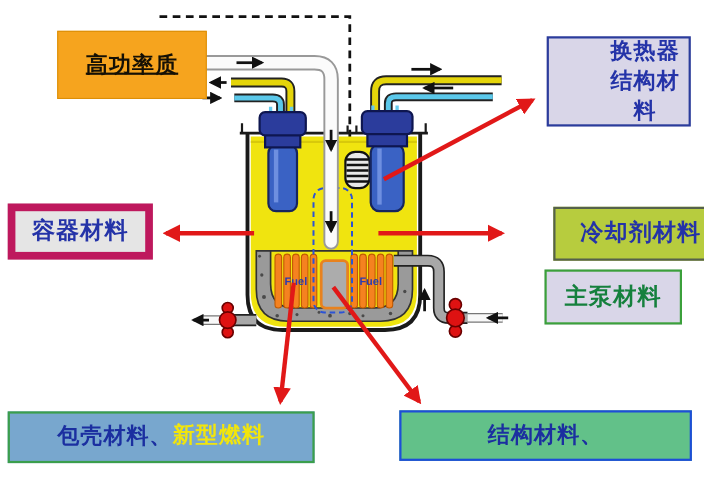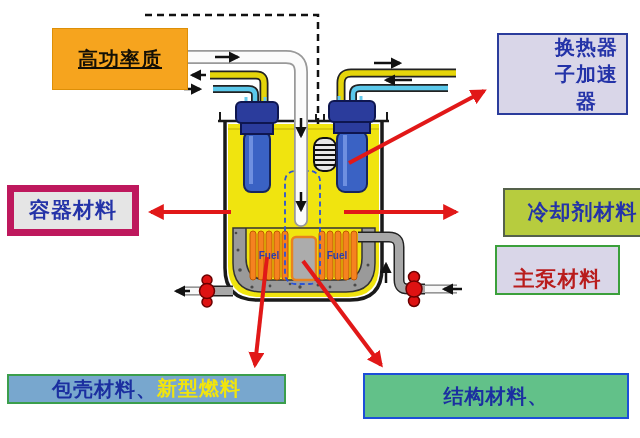--- a/index.html
+++ b/index.html
@@ -24,24 +24,24 @@
   .box-vessel{
     left:7px;top:185px;width:132px;height:51px;
     background:#e5e5e5;border:7px solid #be185d;color:#2433A8;font-size:21px;
   }
   .box-coolant{
     left:467px;top:188px;width:159px;height:49px;
     background:#B7CC3E;border:2px solid #55614B;color:#2433A8;font-size:21px;margin-left:36px;
   }
   .box-pump{
     left:495px;top:245px;width:125px;height:50px;
-    background:#D9D6E8;border:2px solid #3BA03B;color:#b91c1c;font-size:21px;justify-content:flex-end;
+    background:#D9D6E8;border:2px solid #3BA03B;color:#15803d;font-size:21px;
   }
   .box-cladding{
-    left:7px;top:374px;width:279px;height:30px;flex-direction:row;
+    left:7px;top:374px;width:279px;height:47px;flex-direction:row;
     background:#78A7CE;border:2px solid #3B9E4C;font-size:20px;
   }
   .box-structure{
     left:363px;top:373px;width:266px;height:46px;flex-direction:row;
     background:#62C189;border:2px solid #1d4ed8;font-size:20px;
   }
   .t-blue{color:#1B2FA0;}
   .t-yellow{color:#F2E50C;font-family:Liberation Mono, monospace;}
   .fuel-text{
     font-size:10px;font-weight:bold;fill:#2B3CB0;
@@ -199,21 +199,21 @@
       <path d="M303,261 L381,365" marker-end="url(#mRed)"></path>
     </g>
   </svg>
 
   <div class="label-box box-accelerator">
     <span>高功率质</span>
   </div>
 
   <div class="label-box box-heatex">
     <span>换热器</span>
-    <span>子加速器</span>
+    <span>结构材料</span>
   </div>
 
   <div class="label-box box-vessel">
     <span>容器材料</span>
   </div>
 
   <div class="label-box box-coolant">
     <span>冷却剂材料</span>
   </div>
 

